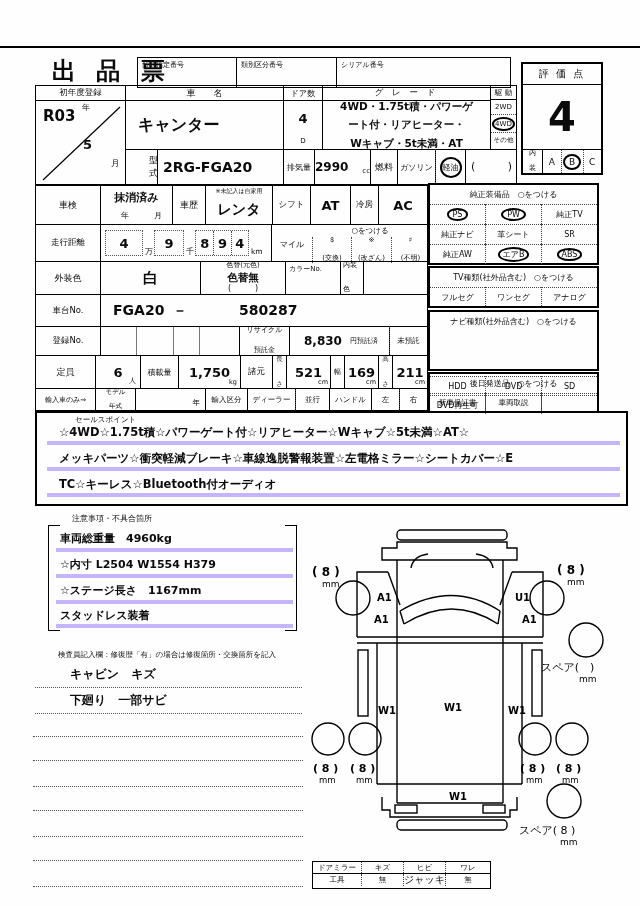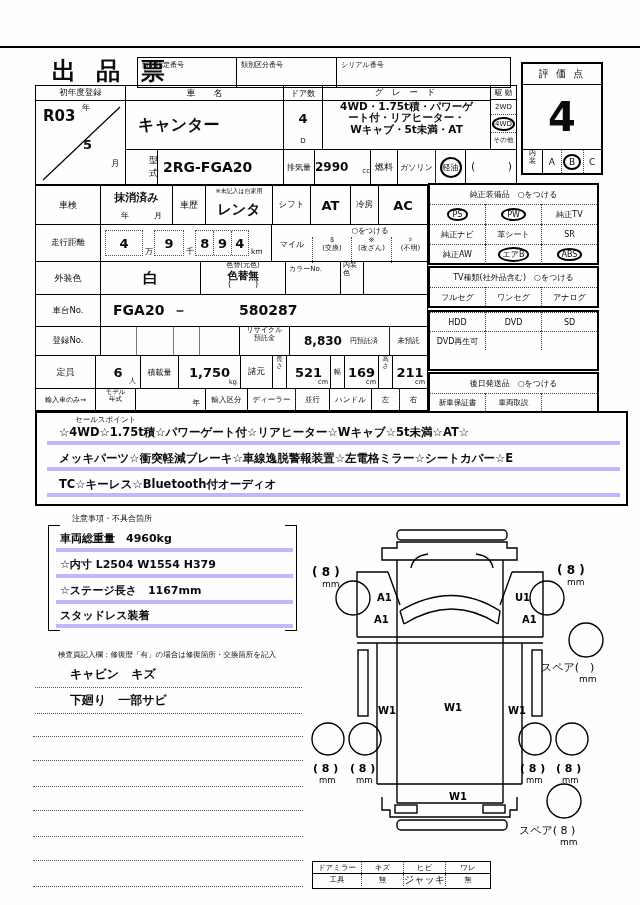--- a/index.html
+++ b/index.html
@@ -4,21 +4,21 @@
 <style>
   * { box-sizing: border-box; }
   html,body { margin:0; padding:0; background:#fff; }
   .sheet { position:relative; width:640px; height:905px; background:#fefefe;
            font-family:"DejaVu Sans","Liberation Sans",sans-serif; color:#0b0b0b; overflow:hidden; }
   .c  { position:absolute; }
   .bd { border:1px solid #000; }
   .bd2{ border:2px solid #000; }
   .fx { display:flex; align-items:center; justify-content:center; }
   .fl { display:flex; align-items:center; justify-content:flex-start; }
-  .col{ display:flex; flex-direction:column; align-items:center; justify-content:flex-start; line-height:1.08; }
+  .col{ display:flex; flex-direction:column; align-items:center; justify-content:space-between; line-height:1.08; }
   .b  { font-weight:bold; }
   .dl { border-left:1px dotted #444; }
   .dt { border-top:1px dotted #444; }
   .dotbox { border:1.4px dotted #555; position:absolute; display:flex; align-items:center; justify-content:center; }
   .mark { border:2.2px solid #000; border-radius:50%; display:inline-block; text-align:center; }
   .hd { font-size:9px; text-align:center; border-bottom:1px solid #000; display:flex; align-items:center; justify-content:center; }
   .tiny { font-size:7px; }
   .ul { border-bottom:4px solid #c4b5fd; }
   .dul{ border-bottom:1.4px dotted #555; }
   svg text { font-family:"DejaVu Sans","Liberation Sans",sans-serif; }
@@ -278,21 +278,22 @@
   <div class="c bd2" style="left:428px;top:266px;width:171px;height:42px;">
     <div class="fx" style="height:19px;font-size:8px;">TV種類(社外品含む)　○をつける</div>
     <div style="display:flex;height:19px;">
       <div class="fx dt" style="flex:1;font-size:8px;">フルセグ</div>
       <div class="fx dt dl" style="flex:1;font-size:8px;">ワンセグ</div>
       <div class="fx dt dl" style="flex:1;font-size:8px;">アナログ</div>
     </div>
   </div>
 
   <div class="c bd2" style="left:428px;top:310px;width:171px;height:61px;">
-    <div style="display:flex;height:19px;">
+    <div class="fx" style="height:19px;font-size:8px;">ナビ種類(社外品含む)　○をつける</div>
+    <div style="display:flex;height:19px;margin-top:45px;">
       <div class="fx dt" style="flex:1;font-size:8px;">HDD</div>
       <div class="fx dt dl" style="flex:1;font-size:8px;">DVD</div>
       <div class="fx dt dl" style="flex:1;font-size:8px;">SD</div>
     </div>
     <div style="display:flex;height:19px;">
       <div class="fx dt" style="flex:1;font-size:8px;">DVD再生可</div>
       <div class="fx dt dl" style="flex:1;"></div>
       <div class="fx dt dl" style="flex:1;"></div>
     </div>
   </div>

